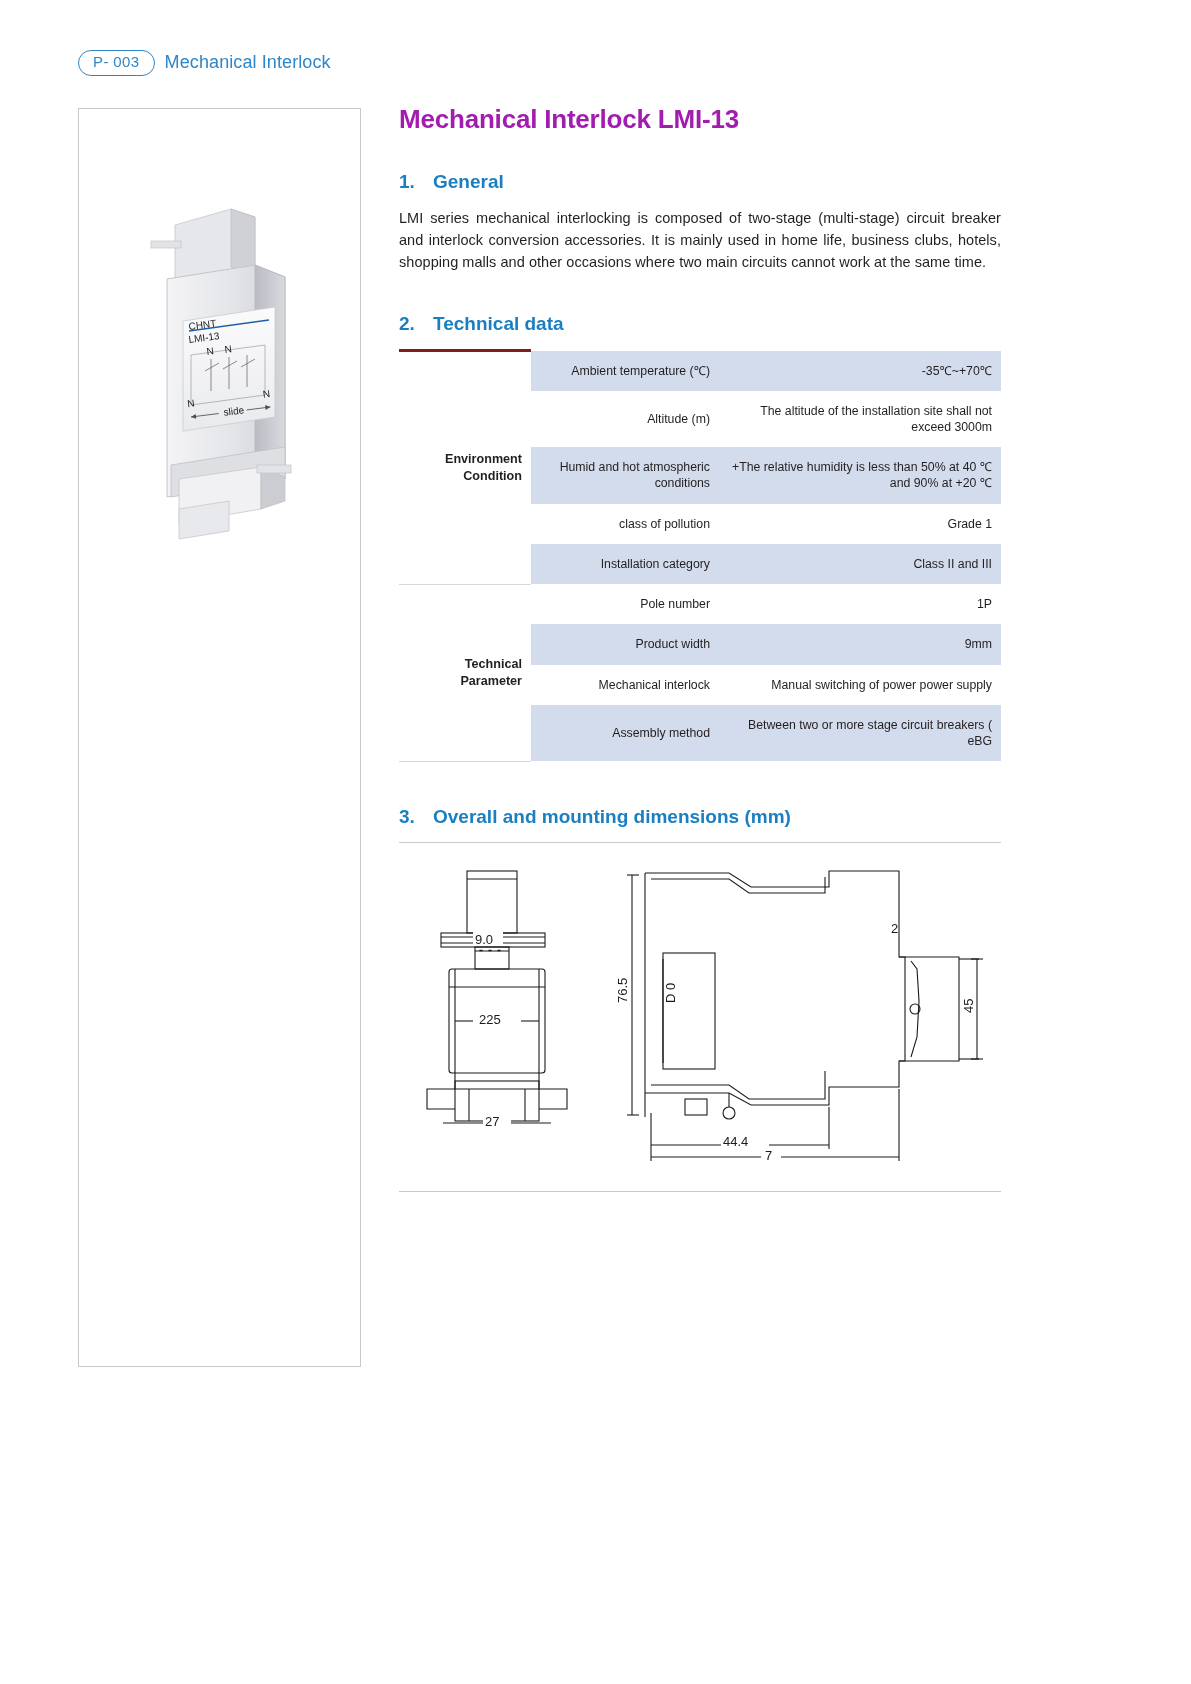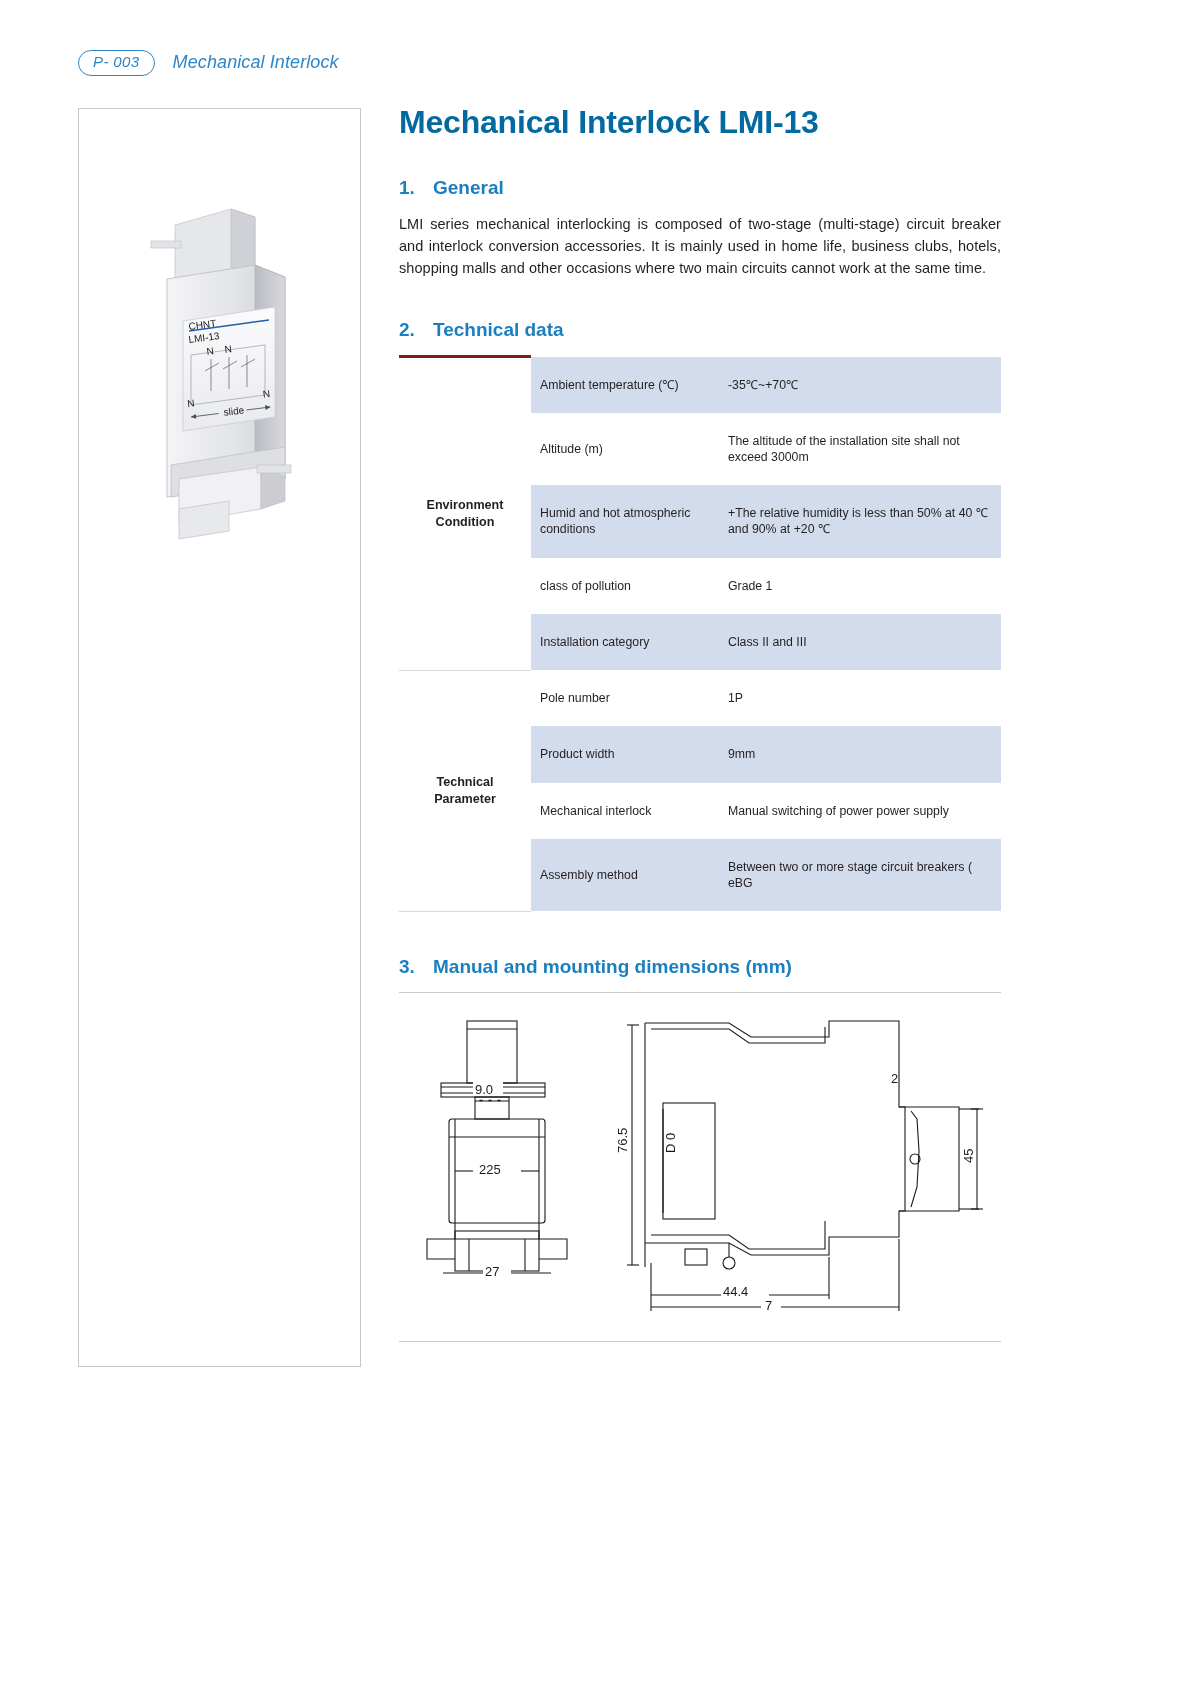--- a/index.html
+++ b/index.html
@@ -5,60 +5,60 @@
   * { box-sizing: border-box; margin: 0; padding: 0; }
   html, body {
     width: 1191px; height: 1684px;
     background: #ffffff;
     font-family: "Liberation Sans", sans-serif;
     color: #231f20;
   }
   .page { position: relative; width: 1191px; height: 1684px; }
 
   
-  .header { position: absolute; left: 78px; top: 50px; display: flex; align-items: center; gap: 18px; font-style: italic; }
+  .header { position: absolute; left: 78px; top: 50px; display: flex; align-items: center; gap: 10px; }
   .page-badge {
     border: 1px solid #2e86c8; border-radius: 14px;
     color: #2e86c8; font-size: 15px; letter-spacing: .4px;
     padding: 3px 14px 4px; line-height: 1.1; white-space: nowrap;
   }
   .header-title { color: #2e86c8; font-size: 18px; letter-spacing: .1px; }
 
   
   .photo-panel {
     position: absolute; left: 78px; top: 108px;
     width: 283px; height: 1259px;
     border: 1px solid #c9c9c9; background: #fff;
   }
   .photo-stage { position: absolute; left: 0; top: 70px; width: 283px; height: 380px; }
 
   
   .content { position: absolute; left: 399px; top: 104px; width: 602px; }
 
   h1.doc-title {
-    font-size: 32px; font-weight: bold; letter-spacing: -.2px;
-    color: #0369a1; margin-bottom: 36px;
+    font-size: 26px; font-weight: bold; letter-spacing: -.2px;
+    color: #a21caf; margin-bottom: 36px;
   }
   .sec-head {
     display: flex; gap: 16px; align-items: baseline;
     color: #1a7fc1; font-size: 19px; font-weight: bold;
     margin-bottom: 14px;
   }
   .sec-head .num { width: 18px; }
 
   .sub-head { font-size: 14.5px; margin-bottom: 3px; letter-spacing: .1px; }
   .sub-head .sub-num { display: inline-block; width: 34px; }
   .body-text {
     font-size: 14.5px; line-height: 1.52; text-align: justify;
     letter-spacing: .05px; margin-bottom: 40px;
   }
 
   
   table.spec { width: 602px; border-collapse: collapse; table-layout: fixed; font-size: 12.3px; }
-  table.spec td { padding: 20px 9px; vertical-align: middle; line-height: 1.32; }
+  table.spec td { padding: 12px 9px; vertical-align: middle; line-height: 1.32; text-align: right; }
   td.group {
     width: 132px; font-weight: bold; font-size: 12.6px;
     text-align: center; background: #ffffff; vertical-align: middle;
     padding: 4px 6px; line-height: 1.3;
   }
   td.k { width: 188px; }
   td.v { width: 282px; }
   tr.alt td.k, tr.alt td.v { background: #d3dced; }
   tr.plain td.k, tr.plain td.v { background: #ffffff; }
   .grp-top { border-top: 3px solid #7f1d1d; }
@@ -202,21 +202,21 @@
           <tr class="alt">
             <td class="k">Assembly method</td>
             <td class="v">Between two or more stage circuit breakers ( eBG</td>
           </tr>
         </tbody>
     </table>
 
     <div class="dims-block">
       <div class="sec-head">
         <span class="num">3.</span>
-        <span>Manual and mounting dimensions (mm)</span>
+        <span>Overall and mounting dimensions (mm)</span>
       </div>
       <div class="rule"></div>
 
       <div class="drawing-area">
         <svg width="602" height="330" viewBox="0 0 602 330">
           <g stroke="#1a1a1a" fill="none" stroke-width="1.1">
 
             <g>
 
               <rect x="68" y="10" width="50" height="62"></rect>

